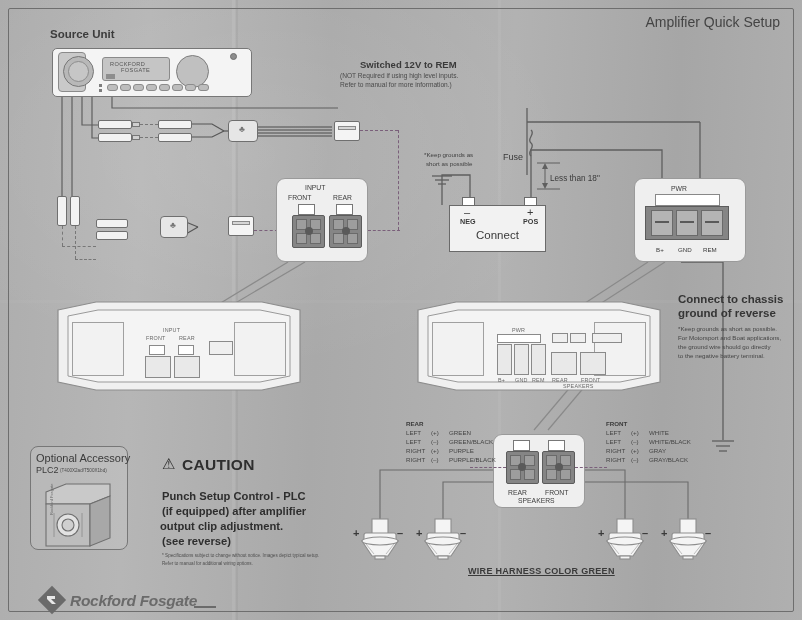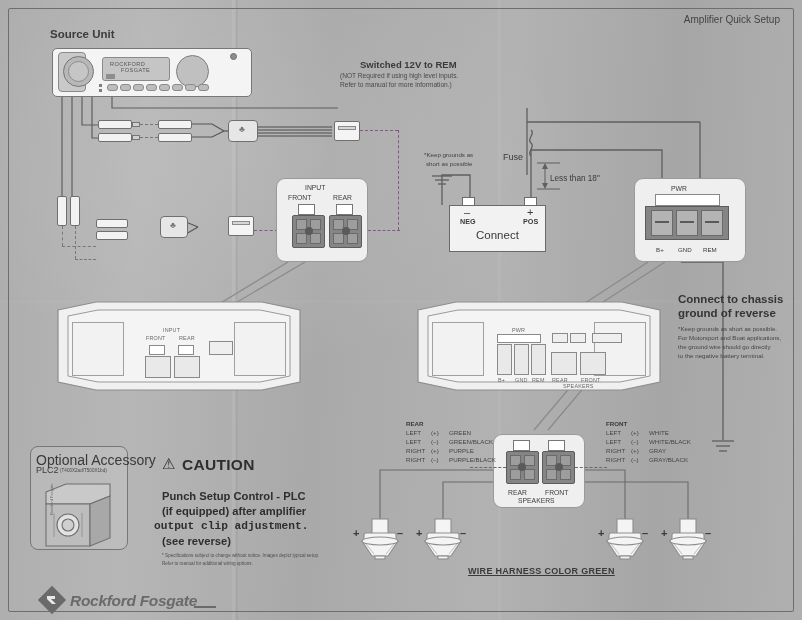--- a/index.html
+++ b/index.html
@@ -39,21 +39,21 @@
 
 <div id="sheet">
 
   <div class="crease v" style="left:232px;opacity:.5"></div>
   <div class="creaseD v" style="left:236px;opacity:.6"></div>
   <div class="crease v" style="left:498px;opacity:.35"></div>
   <div class="crease h" style="top:300px;opacity:.22"></div>
 
   <div id="border"></div>
 
-  <div class="ttl" style="right:22px;top:14px;font-size:10px;color:#444;">Amplifier Quick Setup</div>
+  <div class="ttl" style="right:22px;top:14px;font-size:14px;color:#444;">Amplifier Quick Setup</div>
 
   <div class="lbl bold" style="left:50px;top:28px;font-size:11.5px;color:#3c3c3c;">Source Unit</div>
 
   <div class="box" style="left:52px;top:48px;width:200px;height:49px;background:#f4f4f4;
               border:1.3px solid #777;border-radius:5px;"></div>
 
   <div class="box" style="left:58px;top:52px;width:28px;height:40px;background:#c9c9c9;border:1px solid #8a8a8a;border-radius:4px;"></div>
   <div class="box" style="left:63px;top:56px;width:31px;height:31px;background:#b8b8b8;border:1.6px solid #777;border-radius:50%;"></div>
   <div class="box" style="left:68px;top:61px;width:21px;height:21px;background:#c6c6c6;border:1px solid #8d8d8d;border-radius:50%;"></div>
 
@@ -403,21 +403,21 @@
   <div class="lbl bold" style="left:460px;top:527px;font-size:11px;color:#3a3a3a;">–</div>
   <div class="lbl bold" style="left:598px;top:527px;font-size:11px;color:#3a3a3a;">+</div>
   <div class="lbl bold" style="left:642px;top:527px;font-size:11px;color:#3a3a3a;">–</div>
   <div class="lbl bold" style="left:661px;top:527px;font-size:11px;color:#3a3a3a;">+</div>
   <div class="lbl bold" style="left:705px;top:527px;font-size:11px;color:#3a3a3a;">–</div>
 
   <div class="lbl bold" style="left:468px;top:566px;font-size:9px;color:#3a3a3a;text-decoration:underline;letter-spacing:.3px;">WIRE HARNESS COLOR GREEN</div>
 
   <div class="box" style="left:30px;top:446px;width:98px;height:104px;background:rgba(255,255,255,.10);
               border:1.2px solid #777;border-radius:8px;"></div>
-  <div class="lbl" style="left:36px;top:452px;font-size:14px;color:#3a3a3a;">Optional Accessory</div>
+  <div class="lbl" style="left:36px;top:452px;font-size:11px;color:#3a3a3a;">Optional Accessory</div>
   <div class="lbl" style="left:36px;top:465px;font-size:9px;color:#3a3a3a;">PLC2</div>
   <div class="lbl" style="left:60px;top:468px;font-size:4.6px;color:#4a4a4a;">(T400X2ad/T500X1bd)</div>
   <svg width="802" height="620">
     <g stroke="#6f6f6f" stroke-width="1.1">
       <path d="M46,492 L66,484 L110,484 L110,496 L90,504 L46,504 Z" fill="#c9c9c9"></path>
       <path d="M46,504 L90,504 L90,546 L46,546 Z" fill="#bdbdbd"></path>
       <path d="M90,504 L110,496 L110,538 L90,546 Z" fill="#a8a8a8"></path>
       <circle cx="68" cy="525" r="11" fill="#e2e2e2"></circle>
       <circle cx="68" cy="525" r="6" fill="#cfcfcf"></circle>
     </g>
@@ -425,21 +425,21 @@
       <path d="M54,513 L54,537"></path>
       <path d="M82,513 L82,537"></path>
     </g>
   </svg>
   <div class="lbl" style="left:49px;top:515px;font-size:4px;color:#6a6a6a;transform:rotate(-90deg);transform-origin:left top;">Rockford Fosgate</div>
 
   <div class="lbl" style="left:162px;top:455px;font-size:15px;color:#2e2e2e;">⚠</div>
   <div class="lbl bold" style="left:182px;top:456px;font-size:15.5px;color:#2e2e2e;letter-spacing:.3px;">CAUTION</div>
   <div class="lbl bold" style="left:162px;top:490px;font-size:11.2px;color:#2e2e2e;">Punch Setup Control - PLC</div>
   <div class="lbl bold" style="left:162px;top:505px;font-size:11.2px;color:#2e2e2e;">(if equipped) after amplifier</div>
-  <div class="lbl bold" style="left:154px;top:520px;font-size:11.2px;color:#2e2e2e;font-family:Liberation Mono, monospace;">output clip adjustment.</div>
+  <div class="lbl bold" style="left:160px;top:520px;font-size:11.2px;color:#2e2e2e;">output clip adjustment.</div>
   <div class="lbl bold" style="left:162px;top:535px;font-size:11.2px;color:#2e2e2e;">(see reverse)</div>
   <div class="lbl" style="left:162px;top:553px;font-size:4.6px;color:#4f4f4f;">* Specifications subject to change without notice. Images depict typical setup.</div>
   <div class="lbl" style="left:162px;top:561px;font-size:4.6px;color:#4f4f4f;">Refer to manual for additional wiring options.</div>
 
   <svg width="802" height="620">
     <g transform="translate(52,600) rotate(45)">
       <rect x="-10" y="-10" width="20" height="20" fill="#6a6a6a"></rect>
     </g>
     <g transform="translate(52,600)">
       <path d="M-5,-4 L3,-4 L3,-1 L-1,-1 L4,4 L0,4 L-5,-1 Z" fill="#e8e8e8"></path>

